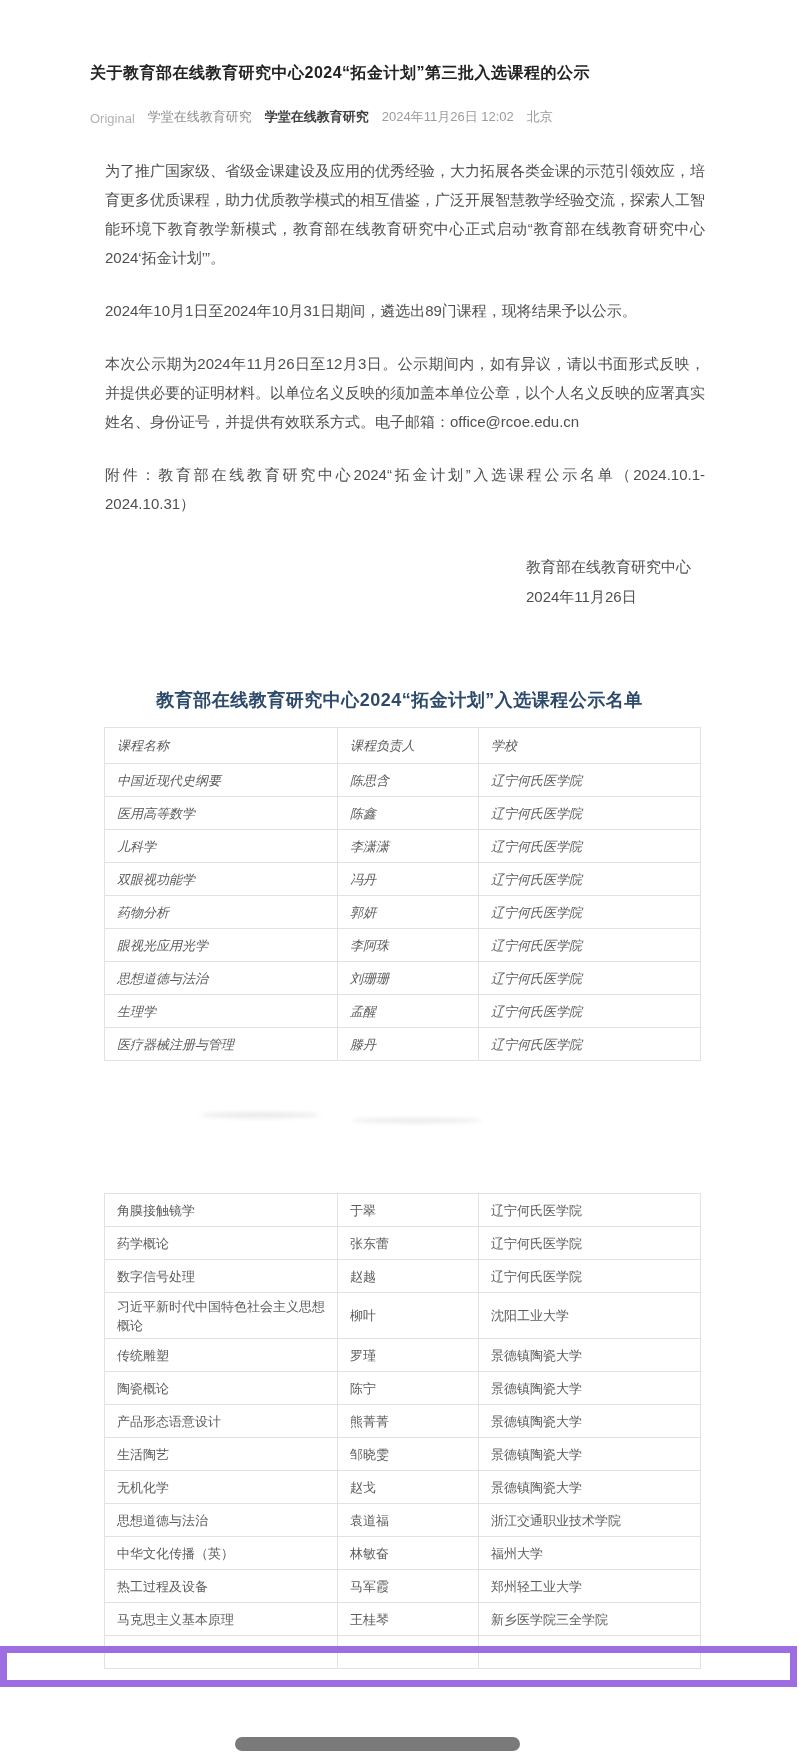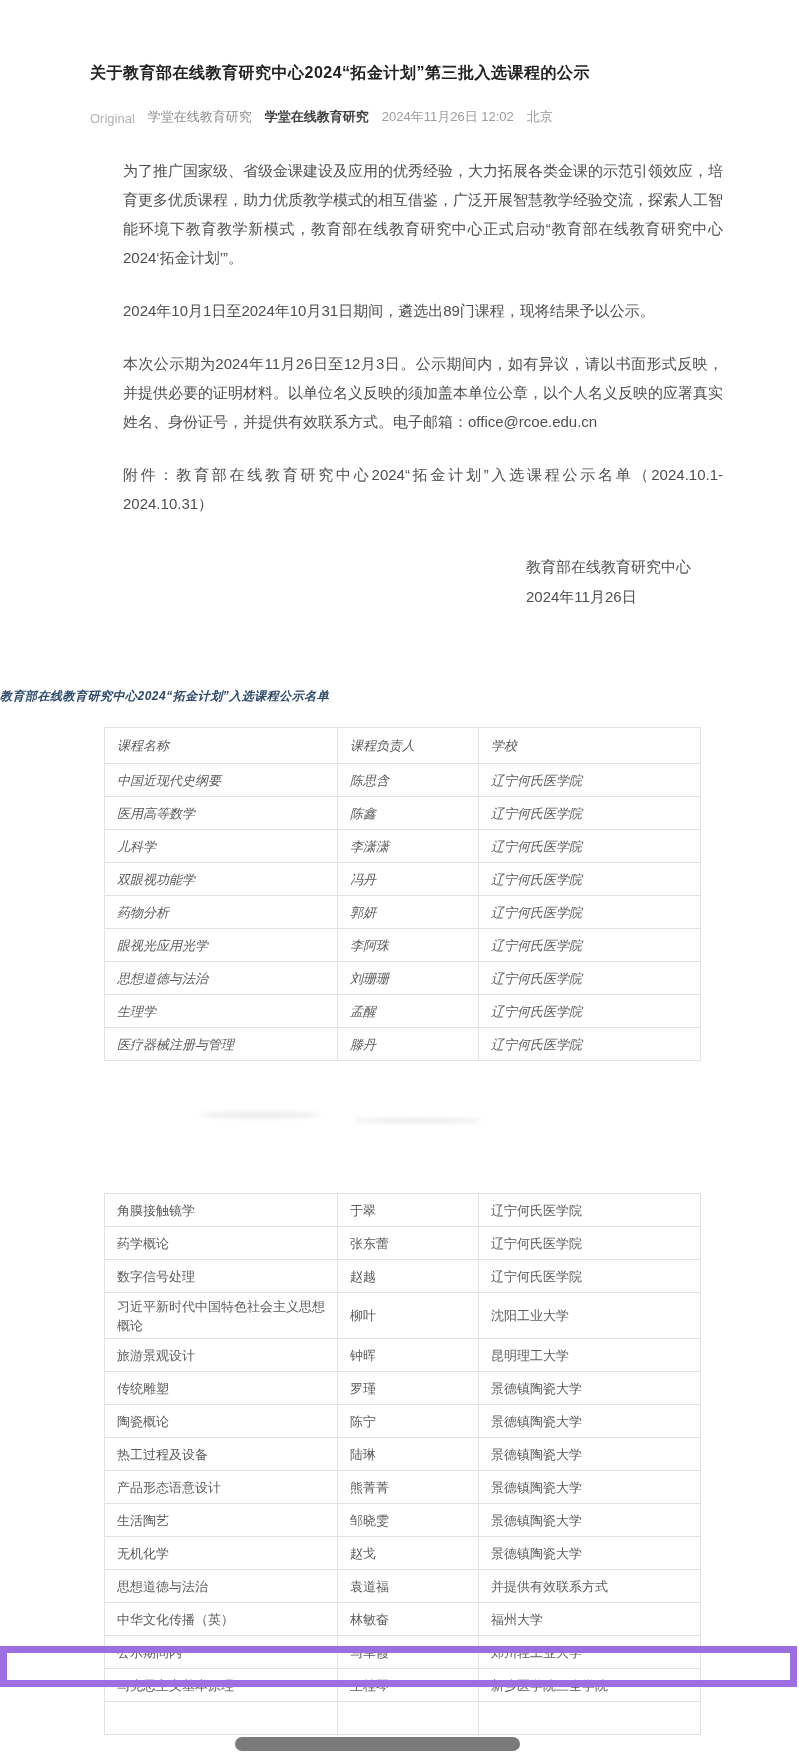--- a/index.html
+++ b/index.html
@@ -21,32 +21,30 @@
     font-size:13px;color:#9c9c9c;
     display:flex;gap:13px;align-items:flex-end;white-space:nowrap;
   }
   .byline .original{color:#b3b3b3;}
   .byline .acct-link{color:#8d8d8d;cursor:pointer;}
   .byline .acct-bold{color:#3f3f3f;font-weight:700;cursor:pointer;}
   .content{
     position:absolute;left:105px;top:156px;width:600px;
     font-size:15px;color:#4f4f4f;line-height:29px;
     text-align:justify;
-    margin-left:18px;
   }
   .content p{margin:0 0 24px 0;}
   .signature{
     position:absolute;right:108px;top:552px;
     font-size:15px;color:#4f4f4f;line-height:30px;
   }
   .attachment-title{
     position:absolute;left:0;top:688px;width:100%;
-    font-size:12px;font-weight:700;color:#2d4a6b;
+    text-align:center;font-size:18px;font-weight:700;color:#2d4a6b;
     letter-spacing:0.5px;
-    font-style:italic;
   }
   table.tbl{
     position:absolute;left:104px;
     border-collapse:collapse;table-layout:fixed;
     width:596px;font-size:13px;color:#5c5c5c;
     background:#ffffff;
   }
   #table1{top:727px;font-style:italic;}
   #table2{top:1193px;}
   table.tbl th,table.tbl td{
@@ -186,66 +184,56 @@
           <td>数字信号处理</td>
           <td>赵越</td>
           <td>辽宁何氏医学院</td>
         </tr>
         <tr style="height: 46px;">
           <td>习近平新时代中国特色社会主义思想概论</td>
           <td>柳叶</td>
           <td>沈阳工业大学</td>
         </tr>
         <tr>
-          <td>旅游景观设计</td>
-          <td>钟晖</td>
-          <td>昆明理工大学</td>
-        </tr>
-        <tr>
           <td>传统雕塑</td>
           <td>罗瑾</td>
           <td>景德镇陶瓷大学</td>
         </tr>
         <tr>
           <td>陶瓷概论</td>
           <td>陈宁</td>
           <td>景德镇陶瓷大学</td>
         </tr>
         <tr>
-          <td>热工过程及设备</td>
-          <td>陆琳</td>
-          <td>景德镇陶瓷大学</td>
-        </tr>
-        <tr>
           <td>产品形态语意设计</td>
           <td>熊菁菁</td>
           <td>景德镇陶瓷大学</td>
         </tr>
         <tr>
           <td>生活陶艺</td>
           <td>邹晓雯</td>
           <td>景德镇陶瓷大学</td>
         </tr>
         <tr>
           <td>无机化学</td>
           <td>赵戈</td>
           <td>景德镇陶瓷大学</td>
         </tr>
         <tr>
           <td>思想道德与法治</td>
           <td>袁道福</td>
-          <td>并提供有效联系方式</td>
+          <td>浙江交通职业技术学院</td>
         </tr>
         <tr>
           <td>中华文化传播（英）</td>
           <td>林敏奋</td>
           <td>福州大学</td>
         </tr>
         <tr>
-          <td>公示期间内</td>
+          <td>热工过程及设备</td>
           <td>马军霞</td>
           <td>郑州轻工业大学</td>
         </tr>
         <tr>
           <td>马克思主义基本原理</td>
           <td>王桂琴</td>
           <td>新乡医学院三全学院</td>
         </tr>
         <tr>
           <td></td>

